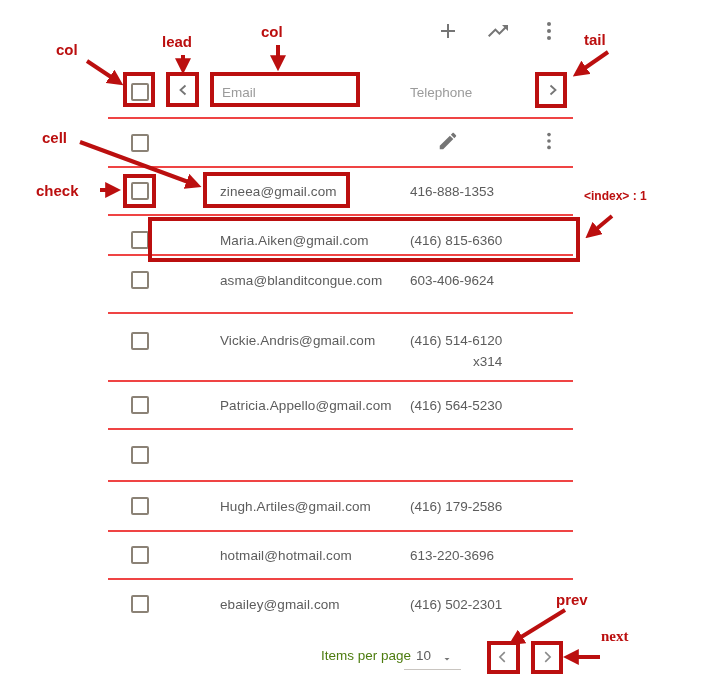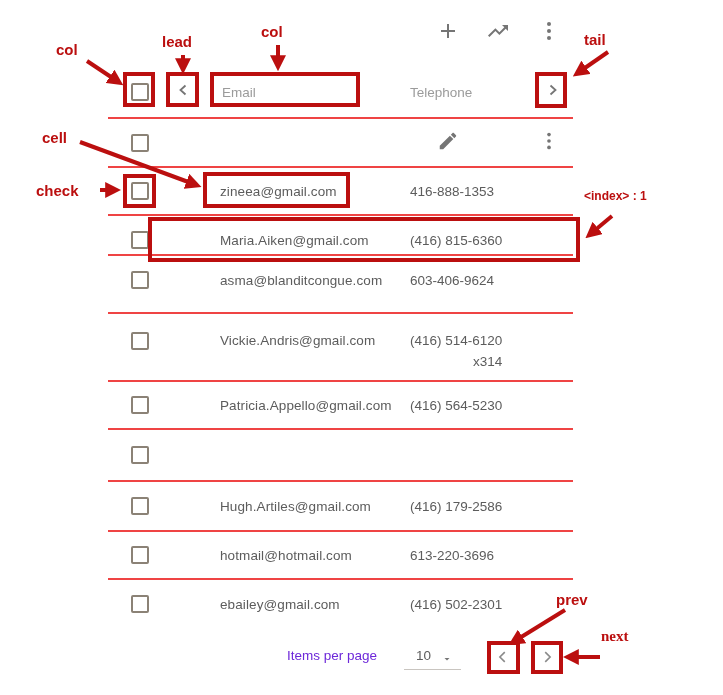--- a/index.html
+++ b/index.html
@@ -15,21 +15,21 @@
   .cell{position:absolute;top:50%;transform:translateY(-50%);}
   .cb{position:absolute;left:23px;top:50%;transform:translateY(-50%);
       width:18px;height:18px;border:2px solid #8b8276;border-radius:2px;
       background:#fff;box-sizing:border-box;cursor:pointer;}
   .email-cell{left:112px;font-size:13.5px;color:#5c5c5c;letter-spacing:.1px;}
   .phone-cell{left:302px;font-size:13.5px;color:#5c5c5c;line-height:21px;}
   .hdr-text{font-size:13.5px;color:#9b9b9b;}
   .chev{position:absolute;top:50%;transform:translateY(-50%);cursor:pointer;}
 
   
-  .footer-label{position:absolute;left:287px;top:648px;font-size:13.5px;color:#6d28d9;}
+  .footer-label{position:absolute;left:321px;top:648px;font-size:13.5px;color:#4d7c0f;}
   .pagesize{position:absolute;left:416px;top:648px;font-size:13.5px;color:#5c5c5c;cursor:pointer;}
   .pagesize-underline{position:absolute;left:404px;top:669px;width:57px;height:1px;background:#c9c5c0;}
   .caret{position:absolute;left:441px;top:651px;}
   .pg-btn{position:absolute;top:649px;width:16px;height:16px;cursor:pointer;}
 
   
   .ann-box{position:absolute;border:4px solid #bb0f0f;box-sizing:border-box;pointer-events:none;}
   .ann-label{position:absolute;color:#bb0f0f;font-weight:bold;font-size:15px;white-space:nowrap;pointer-events:none;}
   .ann-label.big{font-size:12px;}
   .arrows{position:absolute;left:0;top:0;pointer-events:none;}

